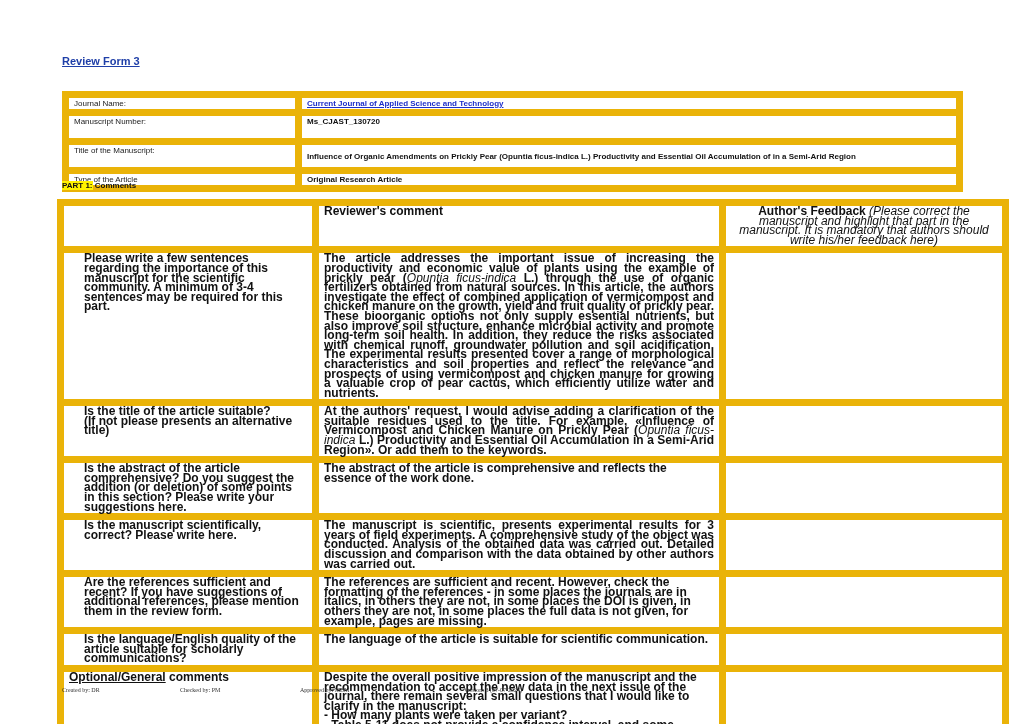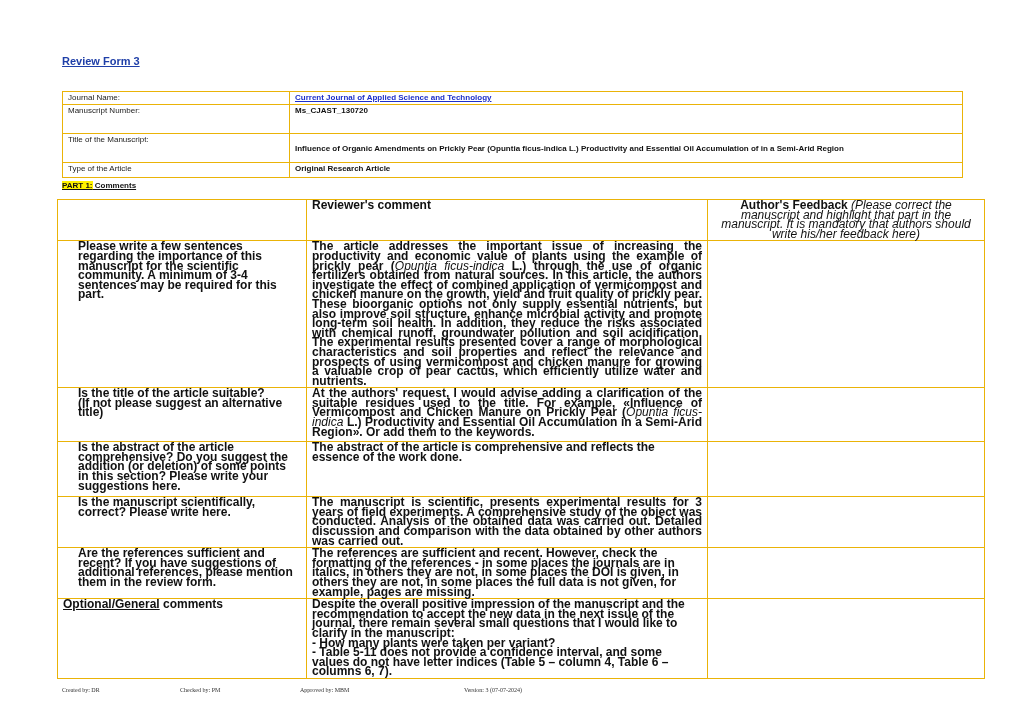--- a/index.html
+++ b/index.html
@@ -1,26 +1,26 @@
 <!DOCTYPE html>
 <html><head>
 <meta charset="utf-8">
 <style>
   html, body { margin: 0; padding: 0; background: #ffffff; }
   body { width: 1024px; height: 724px; position: relative; overflow: hidden;
          font-family: "Liberation Sans", sans-serif; color: #111; }
   .title { position: absolute; left: 62px; top: 55px; font-size: 11px; font-weight: bold;
            color: #1f3fa8; text-decoration: underline; }
   table { border-collapse: collapse; position: absolute; table-layout: fixed; }
-  td { border: 1px solid #eab308; vertical-align: top; padding: 1px 5px; }
+  td { border: 7px solid #eab308; vertical-align: top; padding: 1px 5px; }
   .meta { left: 62px; top: 91px; width: 901px; font-size: 8px; }
   .meta td.label { width: 216px; color: #222; }
   .meta td.val { font-weight: bold; margin-left: 8px; }
   .meta a { color: #1d2fc9; text-decoration: underline; }
-  .part { position: absolute; left: 62px; top: 181px; font-size: 8px; font-weight: bold; text-decoration: underline; }
+  .part { position: absolute; left: 62px; top: 181px; font-size: 8px; font-weight: bold; }
   .part .hl { background: #fff200; }
   .comments { left: 57px; top: 199px; width: 910px; font-size: 12px; line-height: 9.6px; }
   .comments td.q { width: 220px; font-weight: bold; padding-left: 20px; padding-right: 8px; }
   .comments td.c { width: 390px; font-weight: bold; text-align: justify; }
   .comments td.f { width: 266px; }
   .comments td.c.left { text-align: left; }
   .hdr td { height: 26px; text-align: center; }
   .it { font-style: italic; font-weight: normal; }
   .optlabel { font-weight: normal; padding-left: 5px !important; }
   .optlabel u { font-weight: bold; }
@@ -63,37 +63,42 @@
     <td class="c left">Reviewer's comment</td>
     <td class="f"><b>Author's Feedback</b><span class="it"> (Please correct the manuscript and highlight that part in the manuscript. It is mandatory that authors should write his/her feedback here)</span></td>
   </tr>
   <tr style="height:120px">
     <td class="q">Please write a few sentences regarding the importance of this manuscript for the scientific community. A minimum of 3-4 sentences may be required for this part.</td>
     <td class="c"><span>The article addresses the important issue of increasing the productivity and economic value of plants using the example of prickly pear (</span><span class="it">Opuntia ficus-indica</span><span> L.) through the use of organic fertilizers obtained from natural sources. In this article, the authors investigate the effect of combined application of vermicompost and chicken manure on the growth, yield and fruit quality of prickly pear. These bioorganic options not only supply essential nutrients, but also improve soil structure, enhance microbial activity and promote long-term soil health. In addition, they reduce the risks associated with chemical runoff, groundwater pollution and soil acidification. The experimental results presented cover a range of morphological characteristics and soil properties and reflect the relevance and prospects of using vermicompost and chicken manure for growing a valuable crop of pear cactus, which efficiently utilize water and nutrients.</span></td>
     <td class="f"></td>
   </tr>
   <tr style="height:54px">
     <td class="q" style="white-space:pre-line">Is the title of the article suitable?
-(If not please suggest an alternative title)</td>
+(If not please presents an alternative title)</td>
     <td class="c"><span>At the authors' request, I would advise adding a clarification of the suitable residues used to the title. For example, «Influence of Vermicompost and Chicken Manure on Prickly Pear (</span><span class="it">Opuntia ficus-indica</span><span> L.) Productivity and Essential Oil Accumulation in a Semi-Arid Region». Or add them to the keywords.</span></td>
     <td class="f"></td>
   </tr>
   <tr style="height:55px">
     <td class="q">Is the abstract of the article comprehensive? Do you suggest the addition (or deletion) of some points in this section? Please write your suggestions here.</td>
     <td class="c left">The abstract of the article is comprehensive and reflects the essence of the work done.</td>
     <td class="f"></td>
   </tr>
   <tr style="height:49px">
     <td class="q">Is the manuscript scientifically, correct? Please write here.</td>
     <td class="c">The manuscript is scientific, presents experimental results for 3 years of field experiments. A comprehensive study of the object was conducted. Analysis of the obtained data was carried out. Detailed discussion and comparison with the data obtained by other authors was carried out.</td>
     <td class="f"></td>
   </tr>
   <tr style="height:41px">
     <td class="q">Are the references sufficient and recent? If you have suggestions of additional references, please mention them in the review form.</td>
     <td class="c left">The references are sufficient and recent. However, check the formatting of the references - in some places the journals are in italics, in others they are not, in some places the DOI is given, in others they are not, in some places the full data is not given, for example, pages are missing.</td>
+    <td class="f"></td>
+  </tr>
+  <tr style="height:30px">
+    <td class="q">Is the language/English quality of the article suitable for scholarly communications?</td>
+    <td class="c left">The language of the article is suitable for scientific communication.</td>
     <td class="f"></td>
   </tr>
   <tr style="height:70px">
     <td class="q optlabel"><u>Optional/General</u><span> comments</span></td>
     <td class="c left">
       <div>Despite the overall positive impression of the manuscript and the recommendation to accept the new data in the next issue of the journal, there remain several small questions that I would like to clarify in the manuscript:</div>
       <div>- How many plants were taken per variant?</div>
       <div>- Table 5-11 does not provide a confidence interval, and some values do not have letter indices (Table 5 – column 4, Table 6 – columns 6, 7).</div>
     </td>
     <td class="f"></td>

